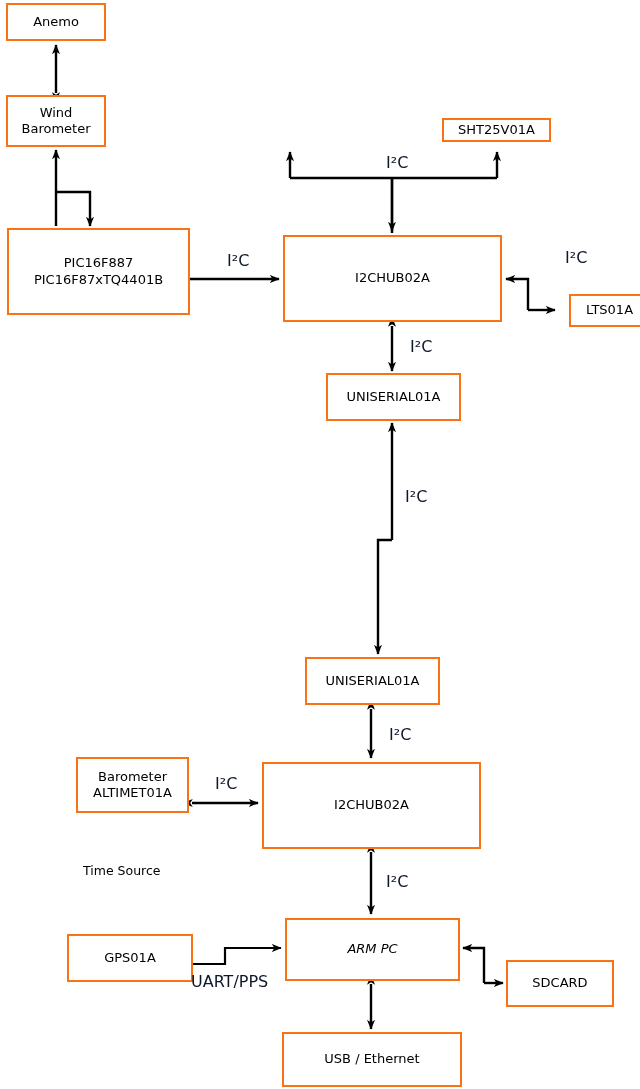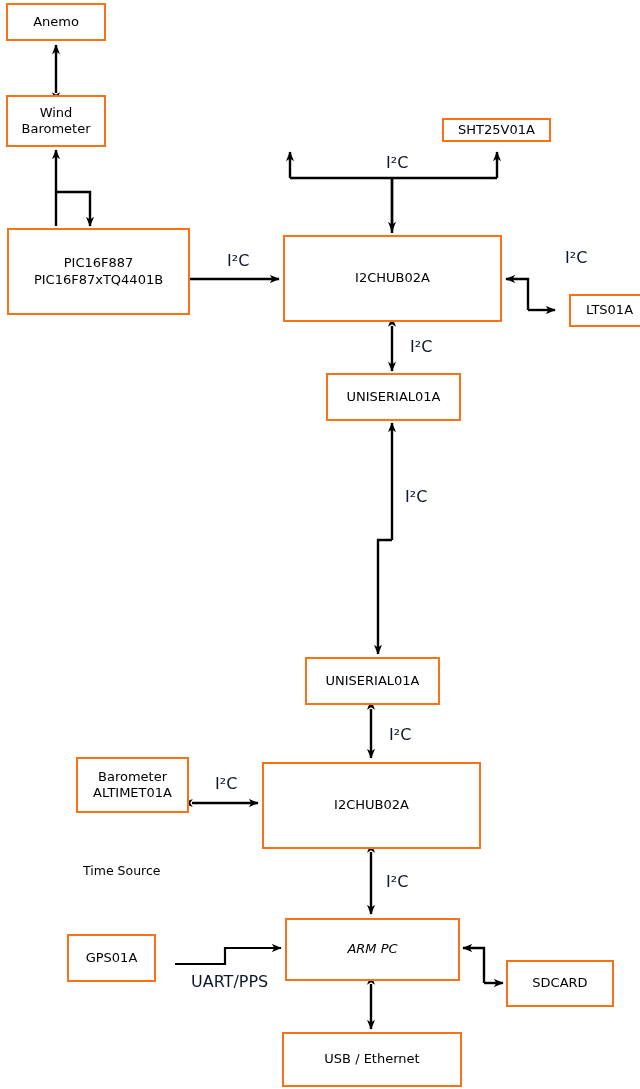--- a/index.html
+++ b/index.html
@@ -174,21 +174,21 @@
 
   <div class="node" style="left:76px; top:757px; width:113px; height:56px;">
     <span class="node-label">Barometer
 ALTIMET01A</span>
   </div>
 
   <div class="node" style="left:262px; top:762px; width:219px; height:87px;">
     <span class="node-label">I2CHUB02A</span>
   </div>
 
-  <div class="node" style="left:67px; top:934px; width:89px; height:48px;text-align:center;">
+  <div class="node" style="left:67px; top:934px; width:126px; height:48px;text-align:center;">
     <span class="node-label">GPS01A</span>
   </div>
 
   <div class="node" style="left:285px; top:918px; width:175px; height:63px;font-style:italic;">
     <span class="node-label">ARM PC</span>
   </div>
 
   <div class="node" style="left:506px; top:960px; width:108px; height:47px;">
     <span class="node-label">SDCARD</span>
   </div>

